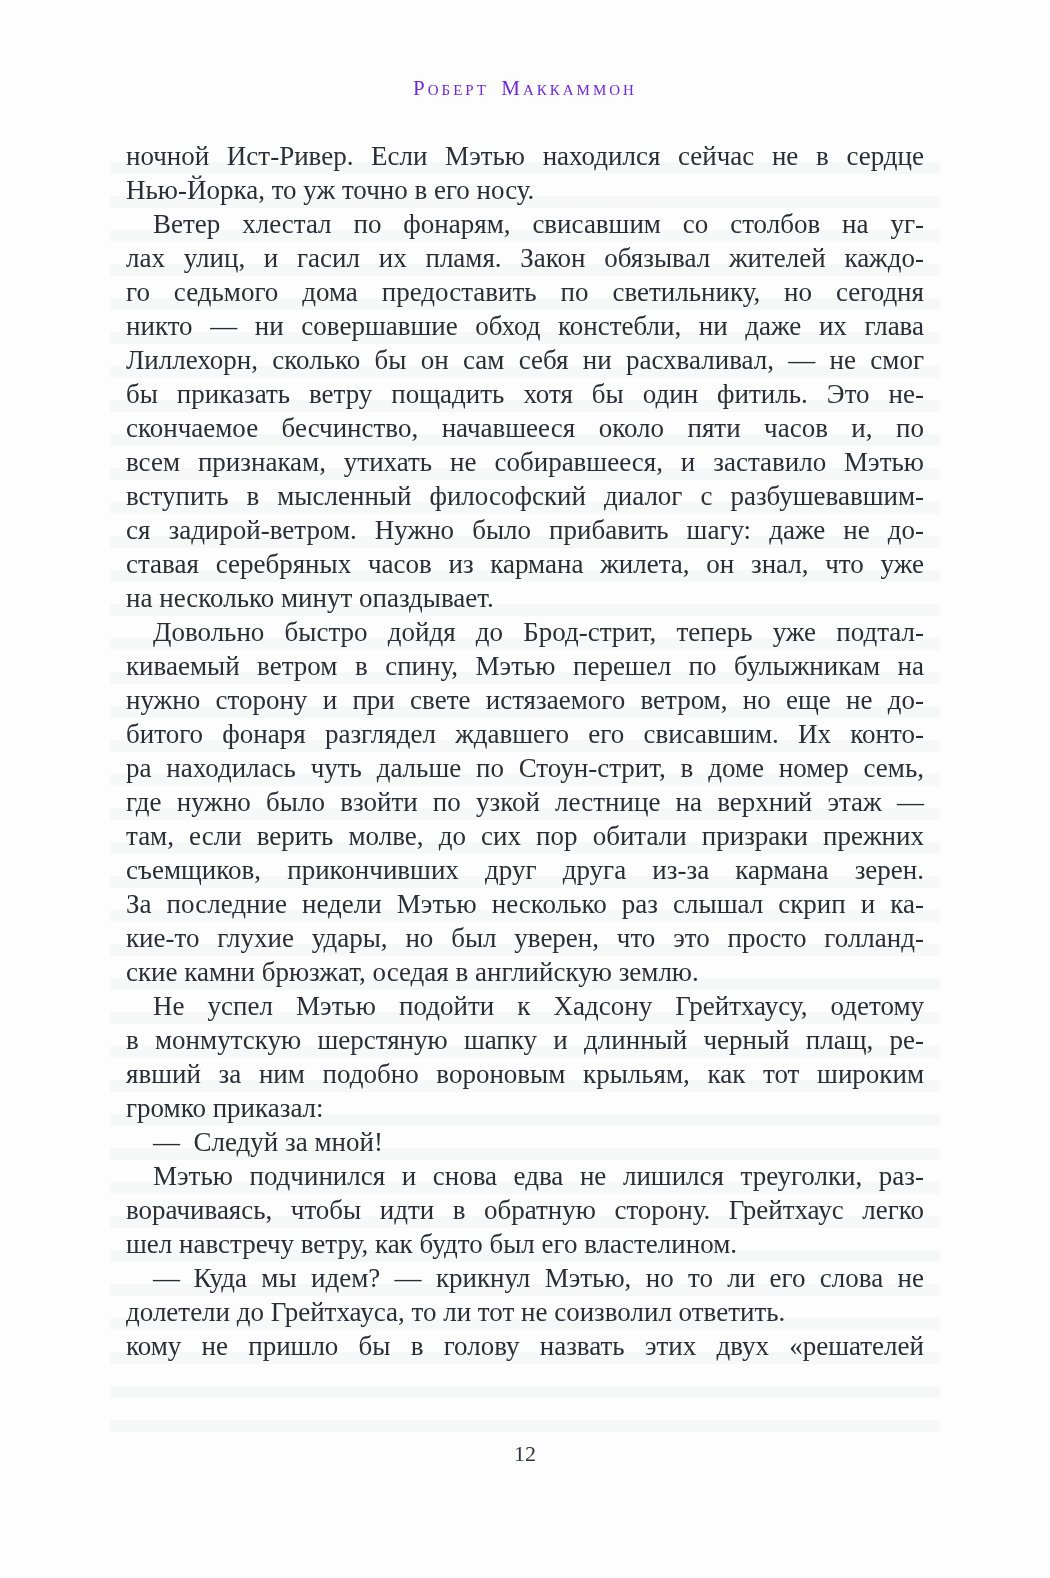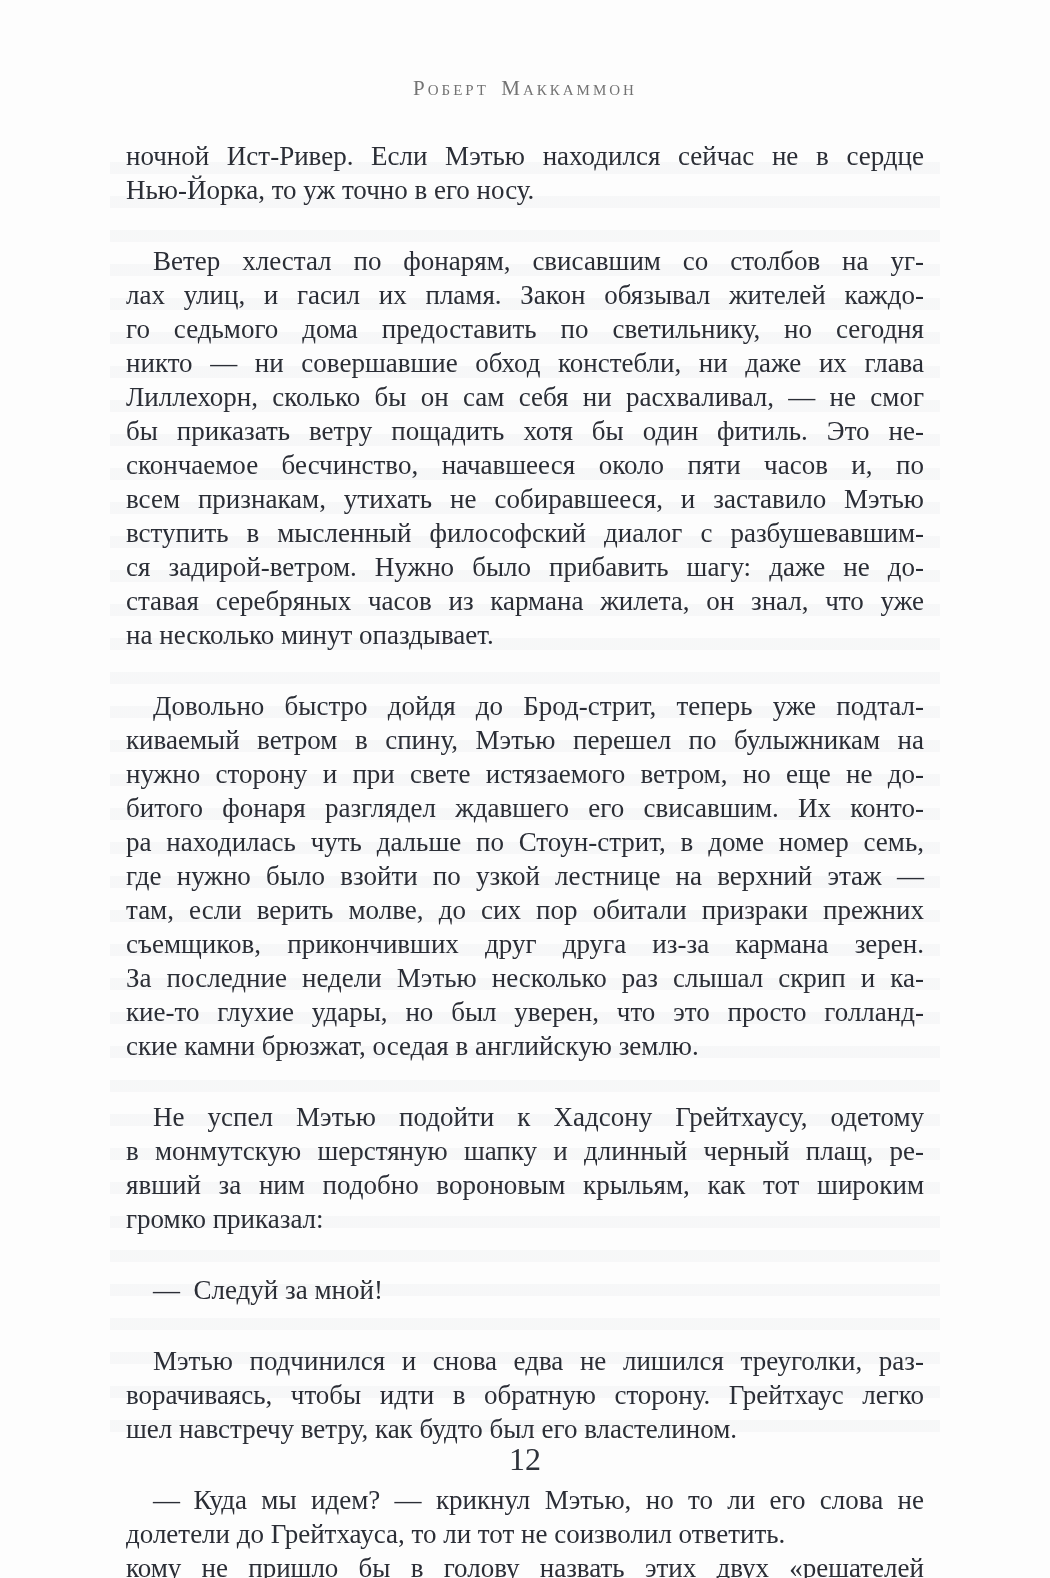--- a/index.html
+++ b/index.html
@@ -34,21 +34,21 @@
   .running-header {
     position: absolute;
     top: 76px;
     left: 0;
     width: 100%;
     text-align: center;
     font-variant: small-caps;
     font-size: 21px;
     letter-spacing: 3px;
     word-spacing: 4px;
-    color: #737373;
+    color: #6d28d9;
   }
   .body-text {
     position: absolute;
     top: 139px;
     left: 126px;
     width: 798px;
   }
   .line {
     font-size: 27px;
     line-height: 34px;
@@ -56,29 +56,28 @@
     white-space: normal;
     text-align: left;
     overflow: visible;
   }
   .line.just {
     text-align: justify;
     text-align-last: justify;
   }
   .line.indent {
     padding-left: 27px;
-    margin-top: 37px;
   }
   .page-number {
     position: absolute;
     top: 1441px;
     left: 0;
     width: 100%;
     text-align: center;
-    font-size: 32px;
+    font-size: 22px;
     color: #2e323a;
   }
 </style>
 </head>
 <body>
 
 <div class="page">
   <div class="running-header">Роберт Маккаммон</div>
 
   <div class="body-text">

